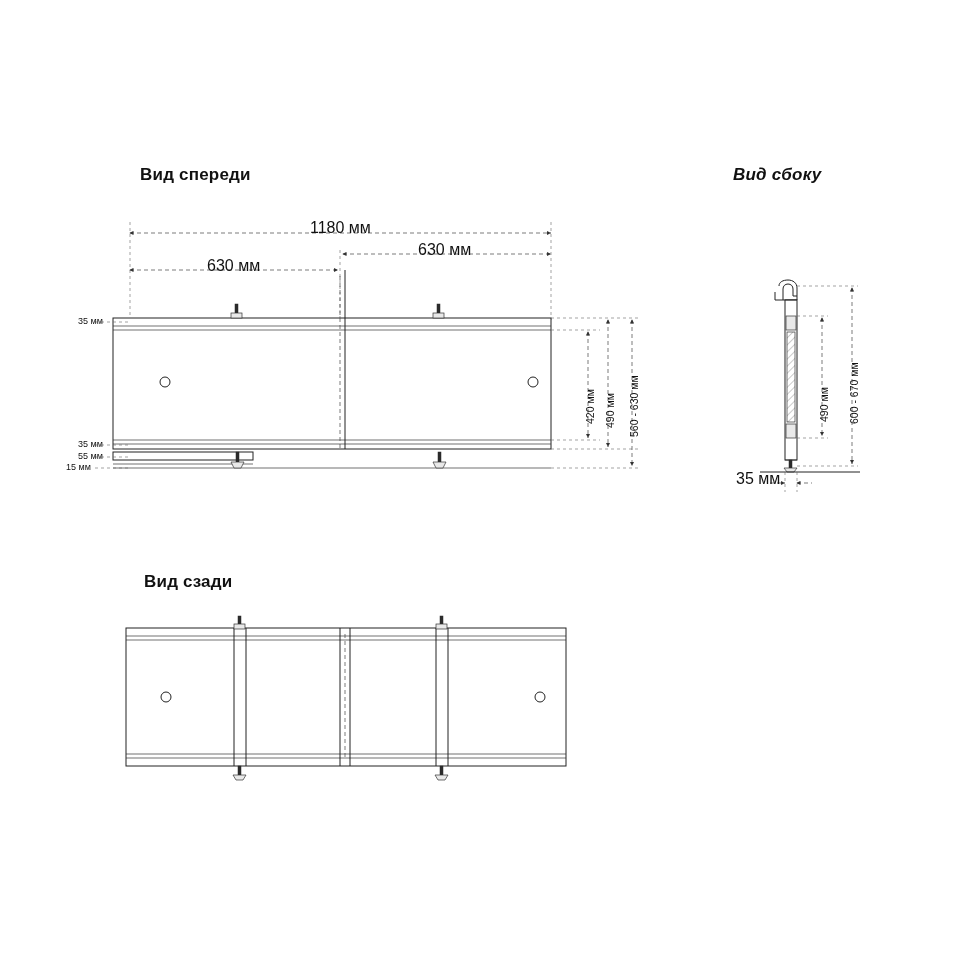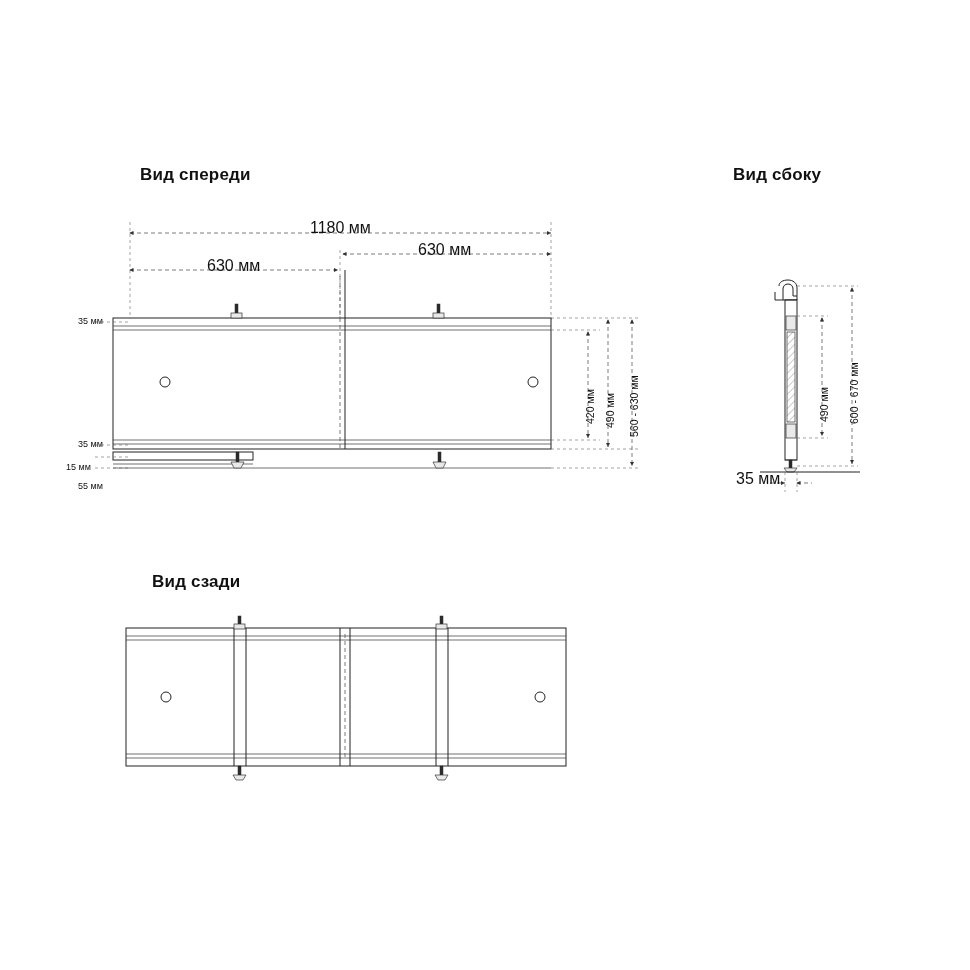--- a/index.html
+++ b/index.html
@@ -23,22 +23,22 @@
   }
   .view-title {
     position: absolute;
     font-size: 17px;
     font-weight: bold;
     color: #111;
     letter-spacing: 0.2px;
     white-space: nowrap;
   }
   #title-front { left: 140px; top: 165px; }
-  #title-side  { left: 733px; top: 165px; }
-  #title-back  { left: 152px; top: 572px; }
+  #title-side  { left: 733px; top: 165px; font-style: italic; }
+  #title-back  { left: 144px; top: 572px; }
 
   svg { position: absolute; left: 0; top: 0; overflow: visible; }
 
   .ln       { stroke: #222; stroke-width: 1; fill: none; }
   .ln-thin  { stroke: #333; stroke-width: 0.7; fill: none; }
   .dash     { stroke: #444; stroke-width: 0.7; fill: none; stroke-dasharray: 4 3; }
   .dash-ext { stroke: #666; stroke-width: 0.6; fill: none; stroke-dasharray: 3 3; }
   .fillw    { fill: #ffffff; stroke: #222; stroke-width: 1; }
   .fillg    { fill: #e9e9e9; stroke: #333; stroke-width: 0.7; }
   .fillk    { fill: #2b2b2b; stroke: #2b2b2b; stroke-width: 0.5; }
@@ -200,21 +200,21 @@
       <path class="fillg" d="M435,775 L448,775 L445,780 L438,780 z"></path>
     </g>
   </svg>
 
   <div class="dim-txt big" style="left:310px; top:219px;">1180 мм</div>
   <div class="dim-txt big" style="left:207px; top:257px;">630 мм</div>
   <div class="dim-txt big" style="left:418px; top:241px;">630 мм</div>
 
   <div class="dim-txt small" style="left:78px; top:316px;">35 мм</div>
   <div class="dim-txt small" style="left:78px; top:439px;">35 мм</div>
-  <div class="dim-txt small" style="left:78px; top:451px;margin-top:30px;">55 мм</div>
+  <div class="dim-txt small" style="left:78px; top:451px;">55 мм</div>
   <div class="dim-txt small" style="left:66px; top:462px;">15 мм</div>
 
   <div class="dim-txt vert" style="left:584px; top:424px;">420 мм</div>
   <div class="dim-txt vert" style="left:604px; top:428px;">490 мм</div>
   <div class="dim-txt vert" style="left:628px; top:437px;">560 - 630 мм</div>
 
   <div class="dim-txt big" style="left:736px; top:470px;">35 мм</div>
   <div class="dim-txt vert" style="left:818px; top:422px;">490 мм</div>
   <div class="dim-txt vert" style="left:848px; top:424px;">600 - 670 мм</div>
 

